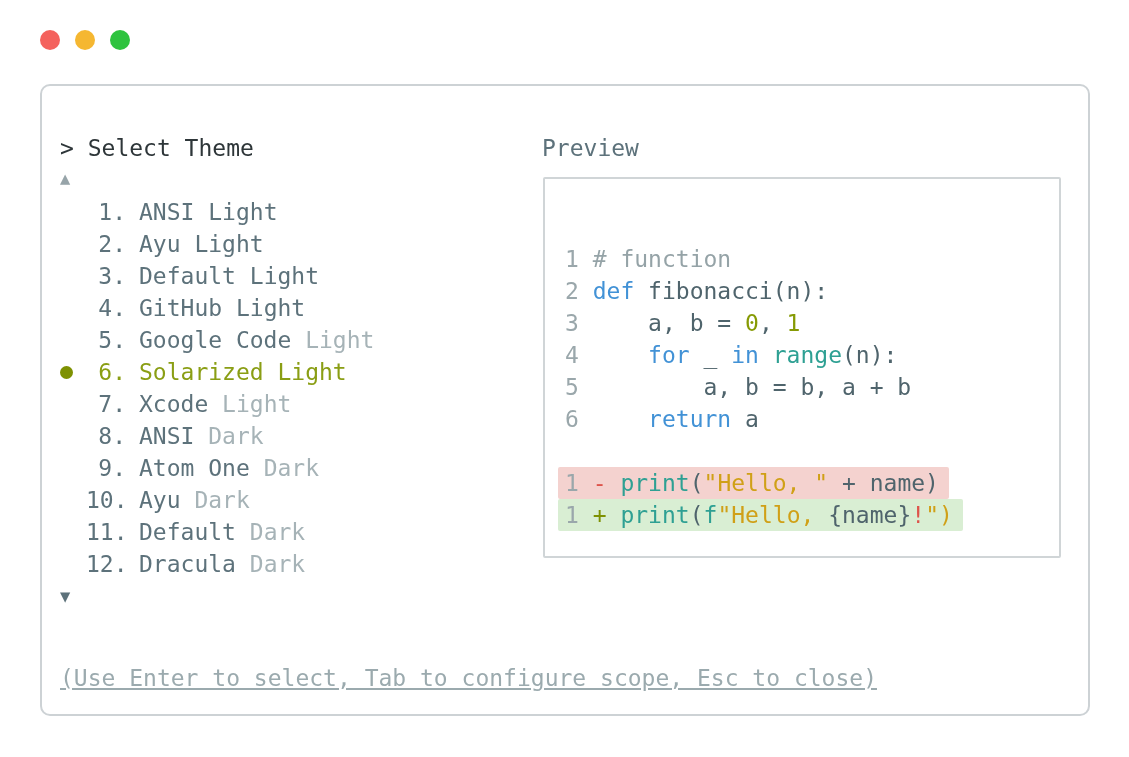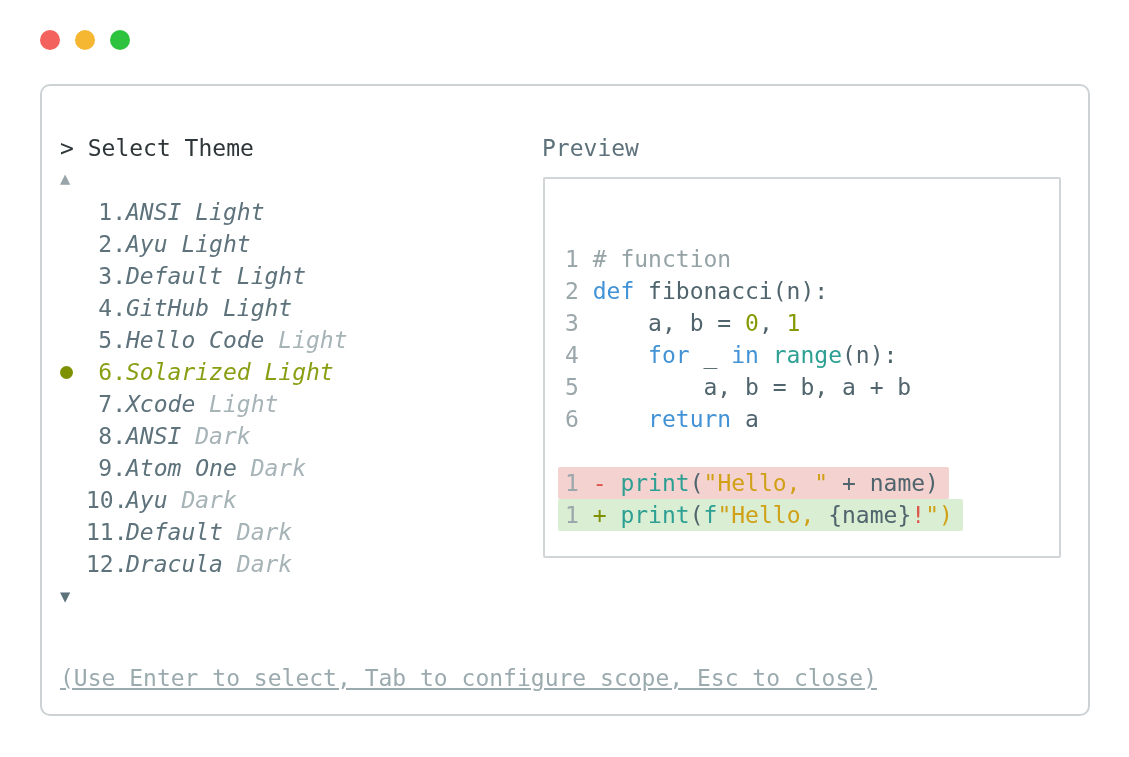--- a/index.html
+++ b/index.html
@@ -60,21 +60,21 @@
     font-size: 23px; color: var(--list-text, #5d727b);
     padding-left: 18px; cursor: pointer;
   }
   .bullet { width: 26px; height: 32px; position: relative; flex: none; }
   .bullet.on::before {
     content: ""; position: absolute; left: 0; top: 50%; margin-top: -6.5px;
     width: 13px; height: 13px; border-radius: 50%;
     background: var(--bullet, #7e9102);
   }
   .num { width: 40px; flex: none; text-align: right; white-space: pre; }
-  .label { white-space: pre; font-style: italic; }
+  .label { margin-left: 13px; white-space: pre; }
   .label .muted { color: var(--list-muted, #a6b3b7); }
   .theme-item.selected,
   .theme-item.selected .num,
   .theme-item.selected .label span { color: var(--accent-selected, #8a9e14); }
 
   .hint {
     position: absolute; left: 18px; top: 576px;
     height: 32px; line-height: 32px;
     font-size: 23px; color: var(--hint-text, #9baaae);
     white-space: pre;
@@ -144,21 +144,21 @@
         <span class="label"><span>Default </span><span class="">Light</span></span>
       </div>
       <div class="theme-item">
         <span class="bullet"></span>
         <span class="num">4.</span>
         <span class="label"><span>GitHub </span><span class="">Light</span></span>
       </div>
       <div class="theme-item">
         <span class="bullet"></span>
         <span class="num">5.</span>
-        <span class="label"><span>Hello Code </span><span class="muted">Light</span></span>
+        <span class="label"><span>Google Code </span><span class="muted">Light</span></span>
       </div>
       <div class="theme-item selected">
         <span class="bullet on"></span>
         <span class="num">6.</span>
         <span class="label"><span>Solarized </span><span class="">Light</span></span>
       </div>
       <div class="theme-item">
         <span class="bullet"></span>
         <span class="num">7.</span>
         <span class="label"><span>Xcode </span><span class="muted">Light</span></span>

